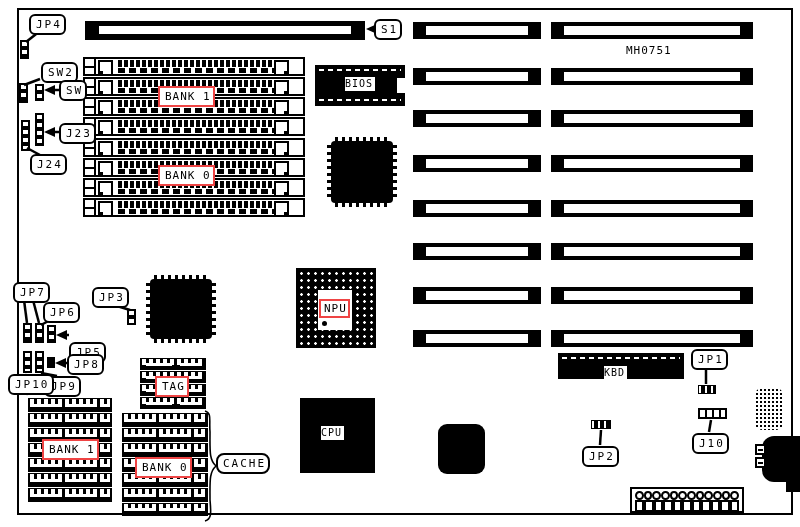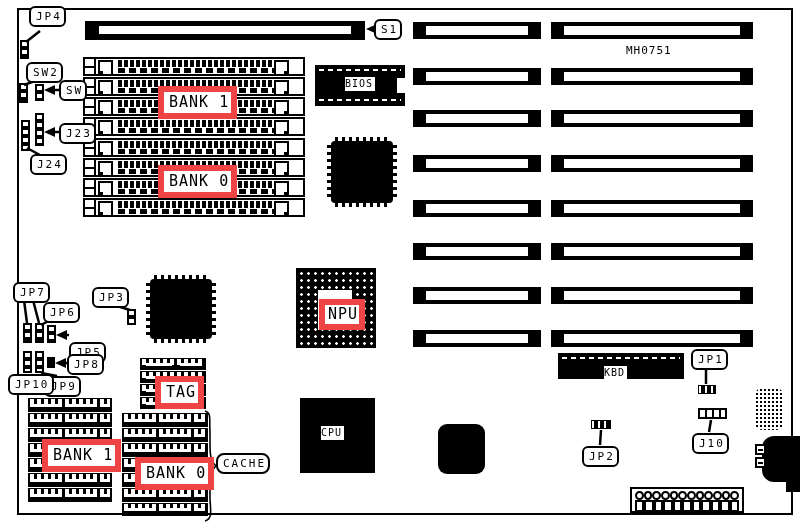--- a/index.html
+++ b/index.html
@@ -4,21 +4,21 @@
 <style>
   html,body{margin:0;padding:0;background:#fff;width:800px;height:527px;overflow:hidden;
     font-family:"DejaVu Sans Mono",monospace;}
   .c{position:absolute;box-sizing:border-box;}
   
   .board{left:17px;top:8px;width:776px;height:507px;border:2px solid #000;background:#fff;}
   
   .lbl{background:#fff;border:2px solid #000;border-radius:6px;font-size:11px;line-height:1;
     letter-spacing:2px;padding:3px 2px 3px 5px;white-space:nowrap;z-index:6;color:#000;}
   
-  .box{background:#fff;border:6px solid #ef4444;font-size:15px;line-height:1;letter-spacing:1px;
+  .box{background:#fff;border:2px solid #ef4444;font-size:11px;line-height:1;letter-spacing:1px;
     padding:3px 2px 3px 5px;white-space:nowrap;z-index:6;color:#000;}
   
   .wlbl{background:#fff;font-size:10px;line-height:1;letter-spacing:1px;padding:2px 2px 2px 0;
     white-space:nowrap;z-index:6;color:#000;}
   .txt{font-size:11px;letter-spacing:1px;color:#000;z-index:6;white-space:nowrap;}
   
   .simm{left:83px;width:222px;height:19px;border:2px solid #000;background:#fff;}
   .simm .lcell{position:absolute;left:-1px;top:-1px;bottom:-1px;width:9px;border:1px solid #000;
     border-right:2px solid #000;background:#fff;}
   .simm .lcell::before{content:"";position:absolute;left:0;right:0;top:45%;height:2px;background:#000;}
@@ -81,23 +81,23 @@
   .oval{width:6px;height:5px;border:2px solid #000;border-radius:50%;}
   .sq{width:7px;height:8px;border:2px solid #000;}
   .pwr-dash{height:2px;background:repeating-linear-gradient(90deg,#000 0 6px,rgba(0,0,0,0) 6px 9px);}
   svg.tails{position:absolute;left:0;top:0;z-index:4;pointer-events:none;}
 </style>
 </head>
 <body>
 
 <div class="c board"></div>
 
-<div class="c lbl" style="left:29px;top:6px">JP4</div>
+<div class="c lbl" style="left:29px;top:14px">JP4</div>
 <div class="c vj" style="left:20px;top:40px;width:9px;height:19px"></div>
-<div class="c lbl" style="left:26px;top:62px">SW2</div>
+<div class="c lbl" style="left:41px;top:62px">SW2</div>
 <div class="c vj" style="left:19px;top:83px;width:9px;height:20px"></div>
 <div class="c lbl" style="left:59px;top:80px">SW</div>
 <div class="c vj" style="left:35px;top:84px;width:9px;height:17px"></div>
 <div class="c lbl" style="left:59px;top:123px">J23</div>
 <div class="c vj" style="left:21px;top:120px;width:9px;height:31px"></div>
 <div class="c vj" style="left:35px;top:113px;width:9px;height:33px"></div>
 <div class="c lbl" style="left:30px;top:154px">J24</div>
 
 <div class="c s1bar" style="left:85px;top:21px;width:280px;height:19px"></div>
 <div class="c lbl" style="left:374px;top:19px">S1</div>

